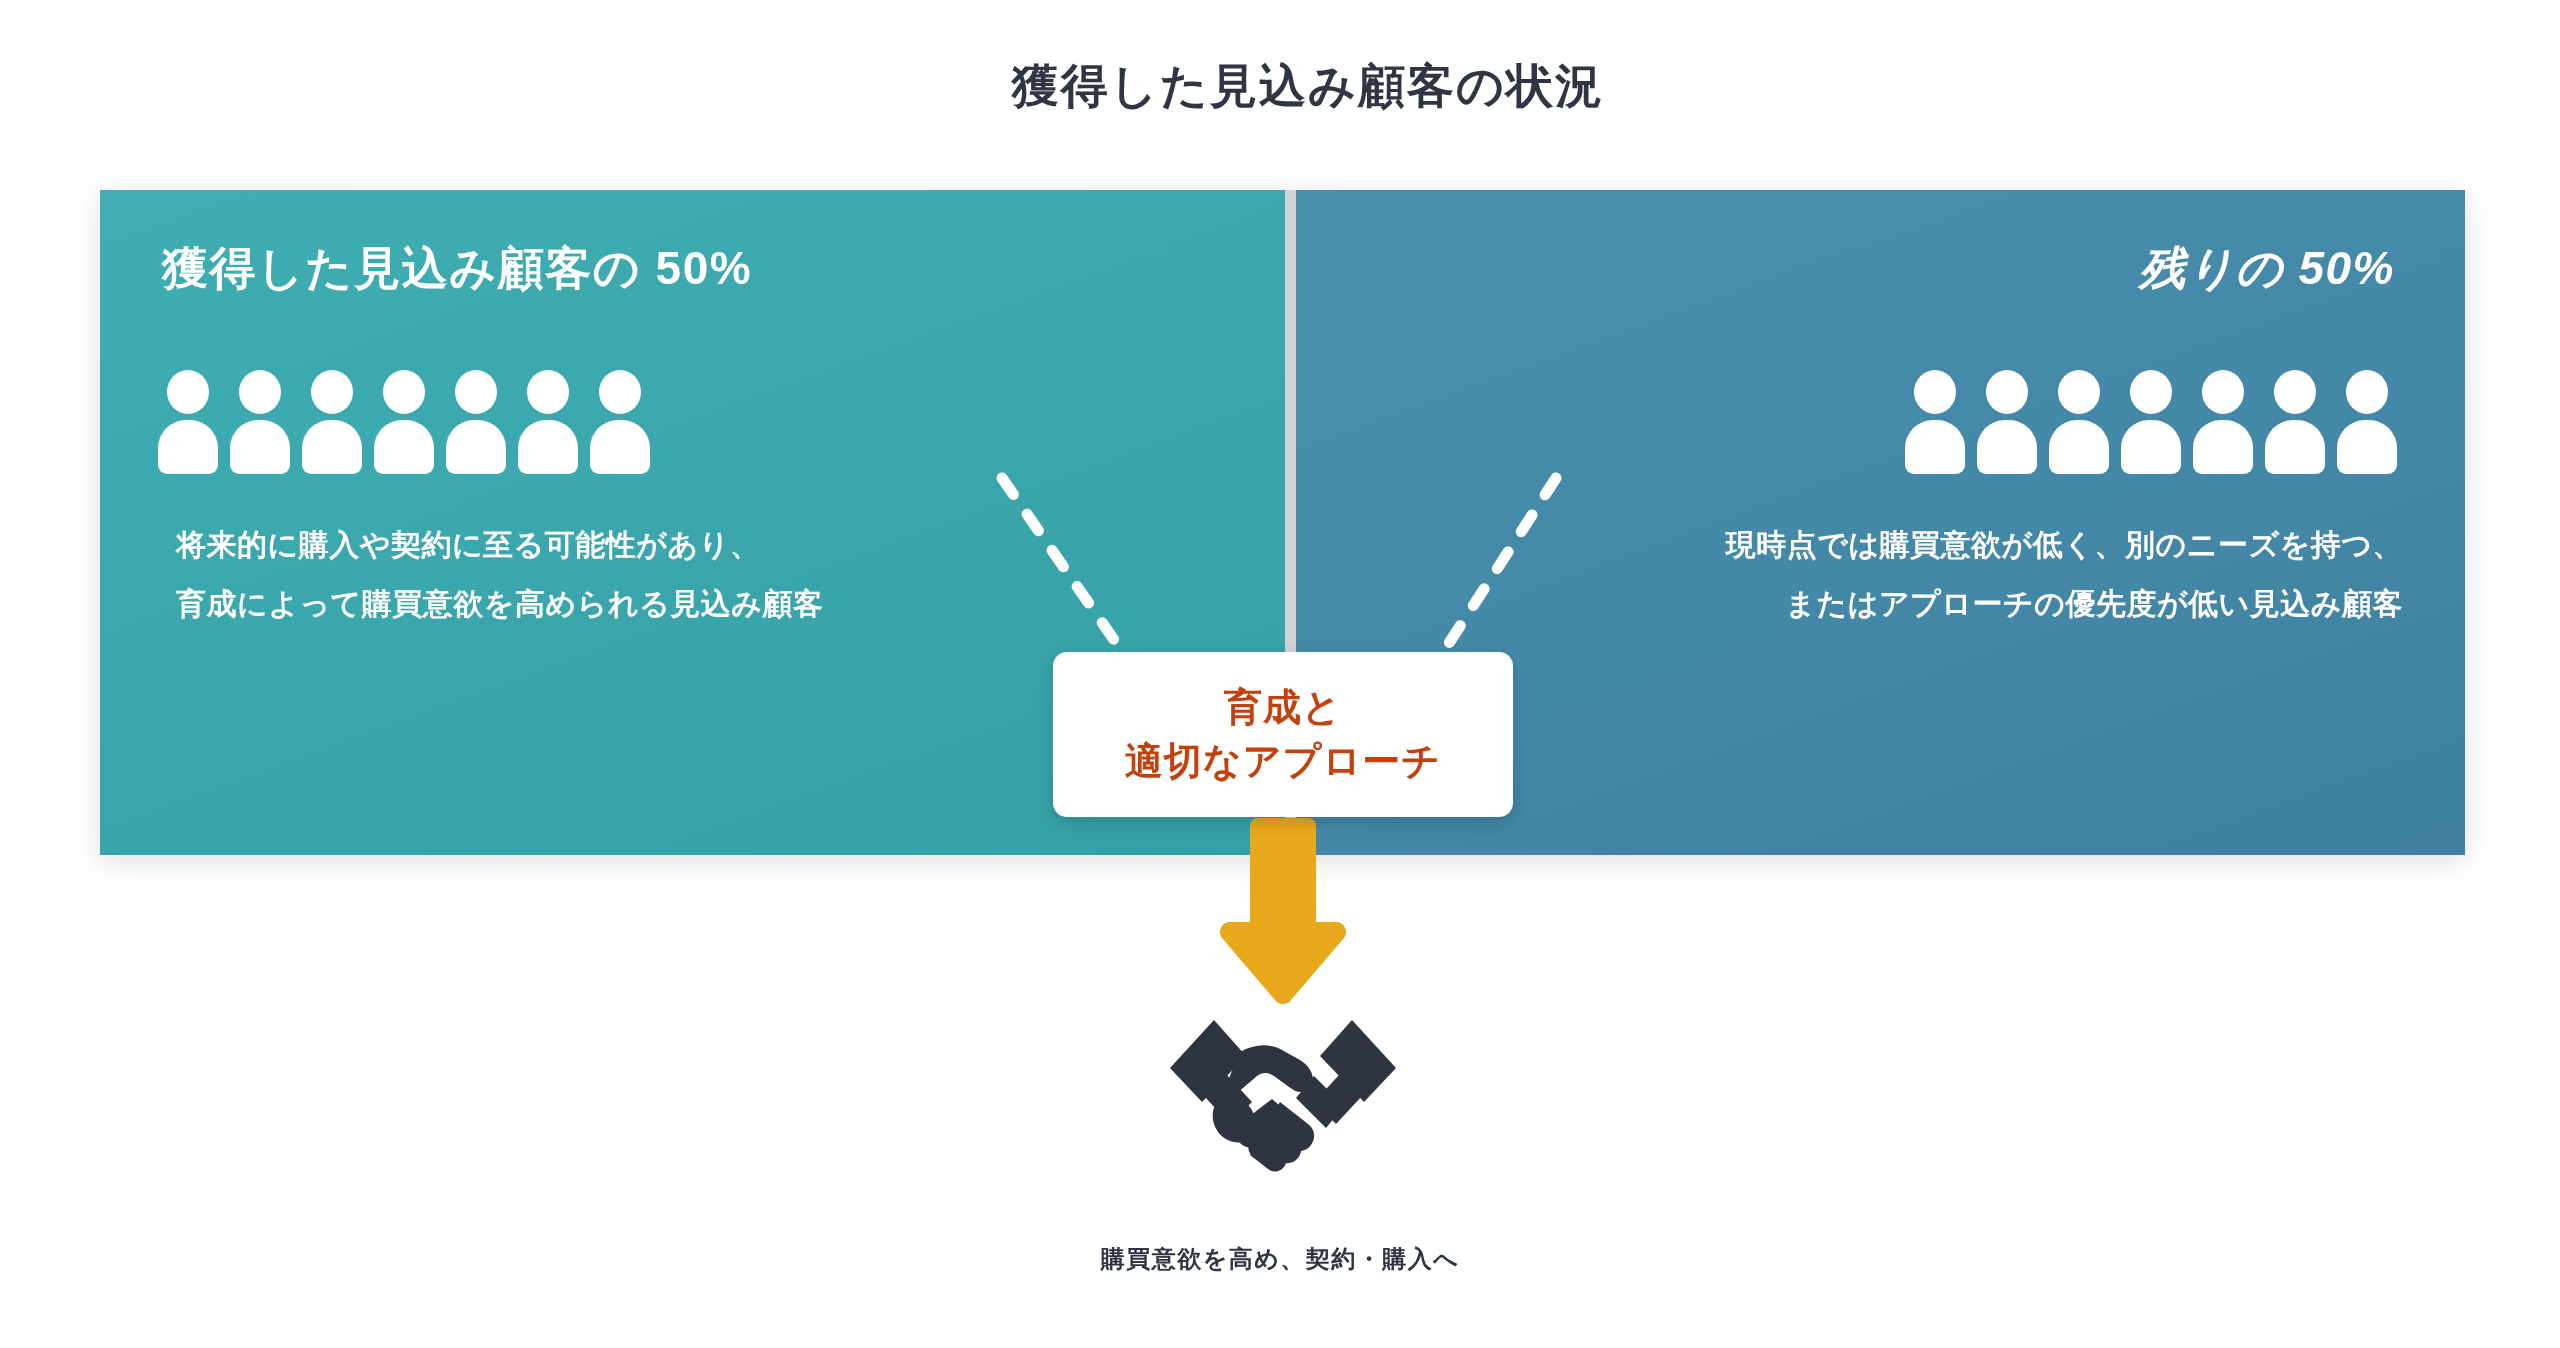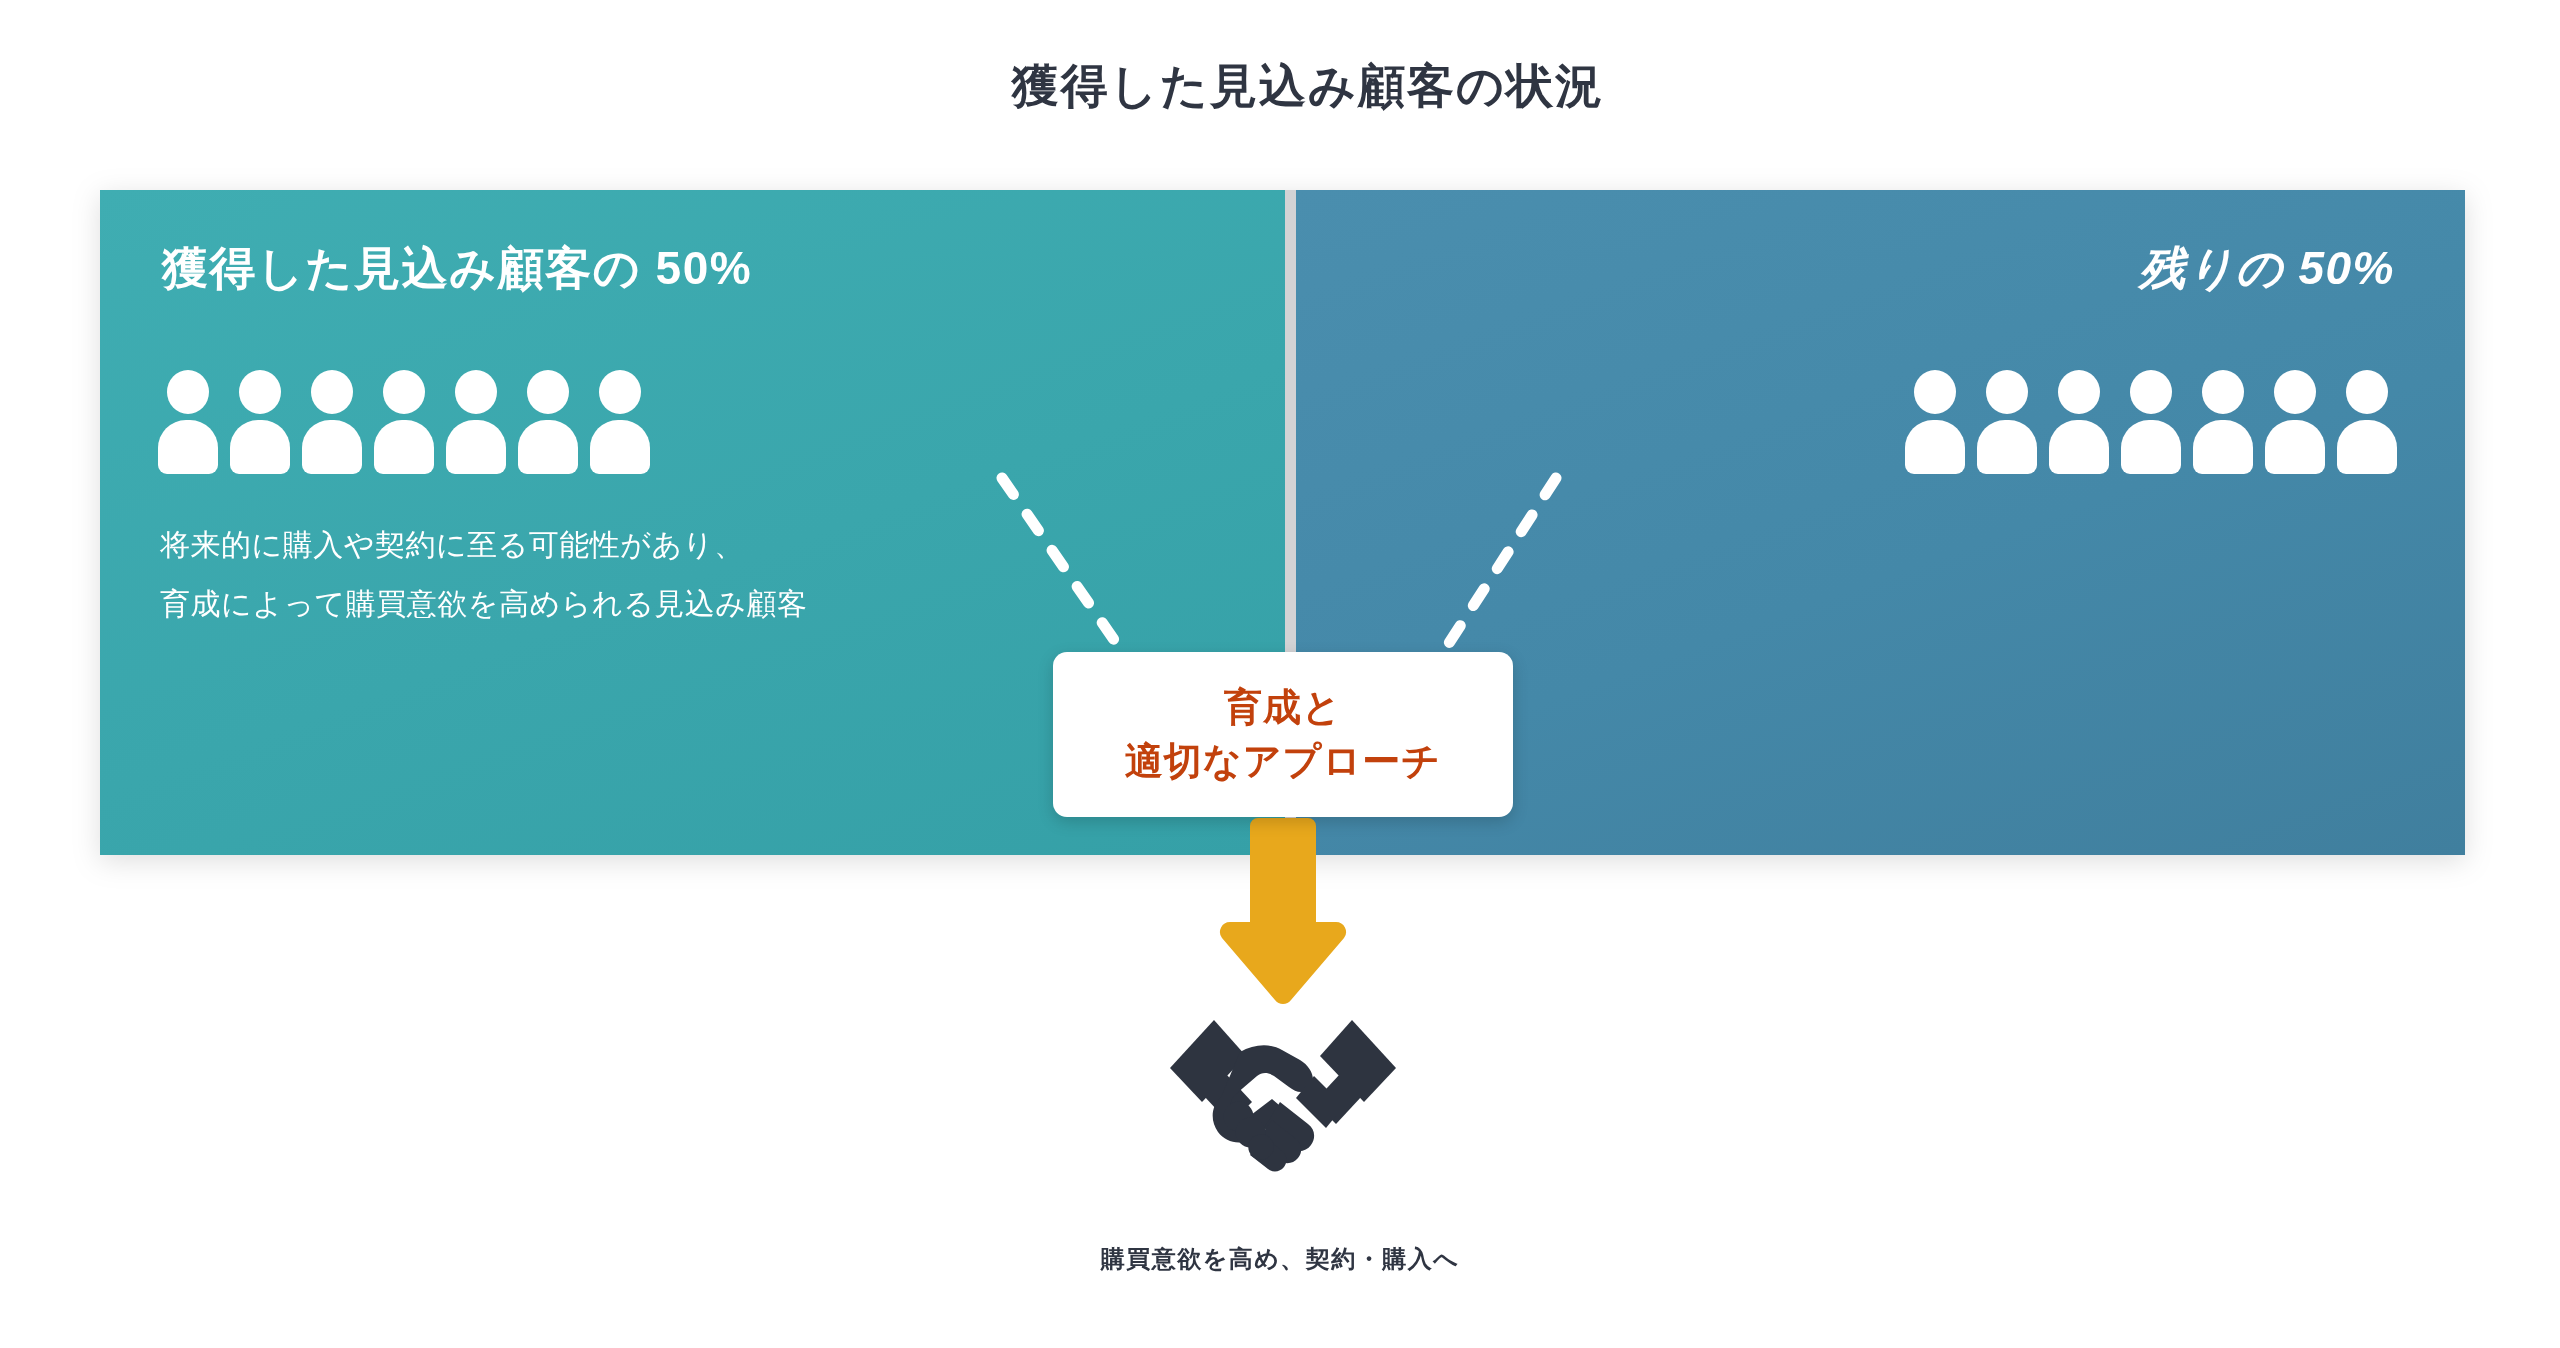--- a/index.html
+++ b/index.html
@@ -114,25 +114,26 @@
     height: 54px;
     background: #ffffff;
     border-radius: 28px 28px 9px 9px;
   }
 
   
   .panel-body {
     position: absolute;
     top: 326px;
     font-size: 30px;
-    font-weight: 400;
+    font-weight: 700;
     color: #ffffff;
     line-height: 1.95;
     letter-spacing: 0.5px;
     white-space: nowrap;
+    margin-left: 16px;
   }
   .panel-left .panel-body { left: 60px; text-align: left; }
   .panel-right .panel-body { right: 62px; text-align: right; }
 
   
   .dashes {
     position: absolute;
     left: 0;
     top: 0;
     width: 2560px;
@@ -276,20 +277,24 @@
         <div class="person-icon">
             <span class="head"></span>
             <span class="body"></span>
           </div>
         <div class="person-icon">
             <span class="head"></span>
             <span class="body"></span>
           </div>
       </div>
 
+      <div class="panel-body">
+        <div>現時点では購買意欲が低く、別のニーズを持つ、</div>
+        <div>またはアプローチの優先度が低い見込み顧客</div>
+      </div>
     </div>
   </div>
 
   <svg class="dashes" viewBox="0 0 2560 1348">
     <line x1="1002" y1="478" x2="1128" y2="660" stroke="#ffffff" stroke-width="11" stroke-linecap="round" stroke-dasharray="20 24"></line>
     <line x1="1556" y1="478" x2="1438" y2="660" stroke="#ffffff" stroke-width="11" stroke-linecap="round" stroke-dasharray="20 24"></line>
   </svg>
 
   <div class="callout">
     <div class="callout-line">育成と</div>

